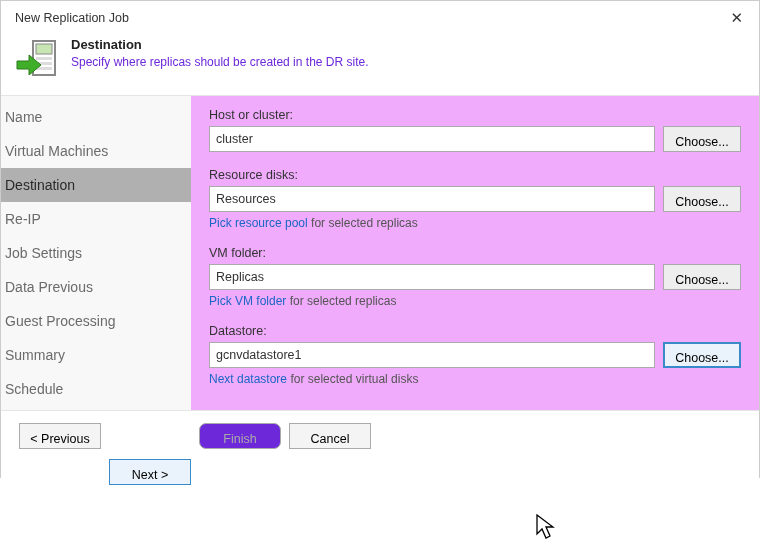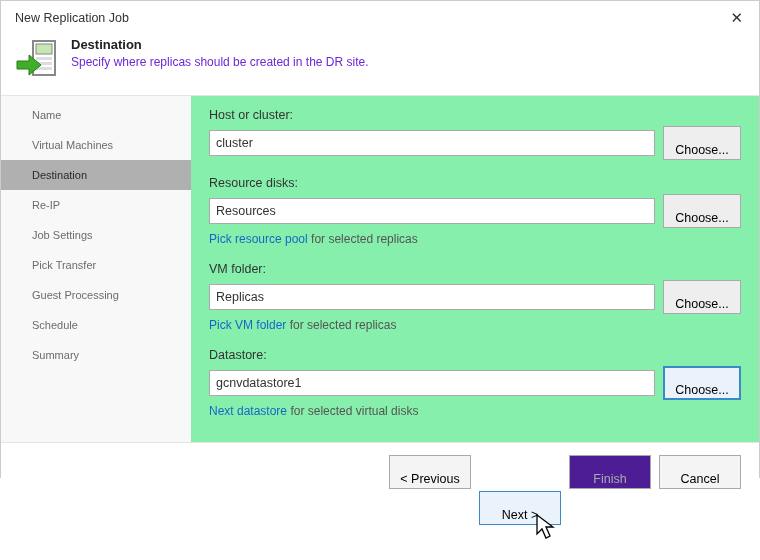--- a/index.html
+++ b/index.html
@@ -6,35 +6,35 @@
   body { background: #fff; width: 760px; height: 560px; overflow: hidden; }
   .window { width: 760px; height: 478px; border: 1px solid #ccc; background: #fff; display: flex; flex-direction: column; }
   .titlebar { display: flex; align-items: center; justify-content: space-between; padding: 8px 12px 4px 14px; font-size: 12.5px; color: #333; }
   .close-x { font-size: 15px; color: #333; cursor: pointer; padding: 0 4px; }
   .header { display: flex; align-items: flex-start; padding: 6px 14px 14px 14px; gap: 12px; }
   .icon-wrap { width: 44px; height: 44px; display:flex; align-items:center; justify-content:center; }
   .heading { font-weight: 600; font-size: 13px; color: #222; margin-bottom: 3px; }
   .subheading { font-size: 12px; color: #6d28d9; }
   .body { flex: 1; display: flex; border-top: 1px solid #e5e5e5; background: #f8f8f8; }
   .sidebar { width: 190px; background: #f8f8f8; padding-top: 4px; }
-  .sidebar-item { padding: 9px 31px; font-size: 11px; color: #6b6b6b; cursor: pointer; }
+  .sidebar-item { padding: 9px 4px; font-size: 14px; color: #6b6b6b; cursor: pointer; }
   .sidebar-item.active { background: #b0b0b0; color: #2a2a2a; }
-  .content { flex: 1; background: #86efac; padding: 12px 18px 8px 18px; }
+  .content { flex: 1; background: #f0abfc; padding: 12px 18px 8px 18px; }
   .field-group { margin-bottom: 16px; }
   .field-label { font-size: 12.5px; color: #333; margin-bottom: 4px; }
   .field-row { display: flex; gap: 8px; align-items: center; }
   .field-input { flex: 1; height: 26px; border: 1px solid #aaa; background: #fff; font-size: 12.5px; padding: 0 6px; color: #333; }
-  .btn { height: 26px; min-width: 78px; border: 1px solid #aaa; background: #eee; font-size: 12.5px; cursor: pointer; padding: 16px 8px; }
+  .btn { height: 26px; min-width: 78px; border: 1px solid #aaa; background: #eee; font-size: 12.5px; cursor: pointer; padding: 8px 8px; }
   .btn.focused { border: 1px solid #3a8ac9; box-shadow: 0 0 0 1px #3a8ac9 inset; background: #eaf3fb; }
   .hint { font-size: 12px; color: #555; margin-top: 4px; }
   .hint a { color: #1a66c7; text-decoration: none; cursor: pointer; }
-  .footer { border-top: 1px solid #e5e5e5; padding: 12px 18px; display: flex; justify-content: flex-end; gap: 8px; background: #fff; }
+  .footer { border-top: 1px solid #e5e5e5; padding: 12px 18px; display: flex; justify-content: flex-start; gap: 8px; background: #fff; }
   .footer .btn { min-width: 82px; background: #f4f4f4; }
   .footer .btn.primary { border: 1px solid #3a8ac9; background: #eaf3fb; margin-top: 36px; }
-  .footer .btn[disabled] { color: #aaa; background: #4c1d95; cursor: default; }
+  .footer .btn[disabled] { color: #aaa; background: #6d28d9; cursor: default; border-radius: 7px; }
   .cursor-img { position: absolute; left: 536px; top: 514px; pointer-events:none; }
 </style>
 </head>
 <body>
 
 <div class="window">
   <div class="titlebar">
     <span>New Replication Job</span>
     <span class="close-x">✕</span>
   </div>
@@ -56,24 +56,24 @@
     </div>
   </div>
 
   <div class="body">
     <div class="sidebar">
       <div class="sidebar-item">Name</div>
       <div class="sidebar-item">Virtual Machines</div>
       <div class="sidebar-item active">Destination</div>
       <div class="sidebar-item">Re-IP</div>
       <div class="sidebar-item">Job Settings</div>
-      <div class="sidebar-item">Pick Transfer</div>
+      <div class="sidebar-item">Data Previous</div>
       <div class="sidebar-item">Guest Processing</div>
+      <div class="sidebar-item">Summary</div>
       <div class="sidebar-item">Schedule</div>
-      <div class="sidebar-item">Summary</div>
     </div>
 
     <div class="content">
 
       <div class="field-group">
         <div class="field-label">Host or cluster:</div>
         <div class="field-row">
           <input class="field-input" readonly="" value="cluster" style="">
           <button class="btn">Choose...</button>
         </div>

